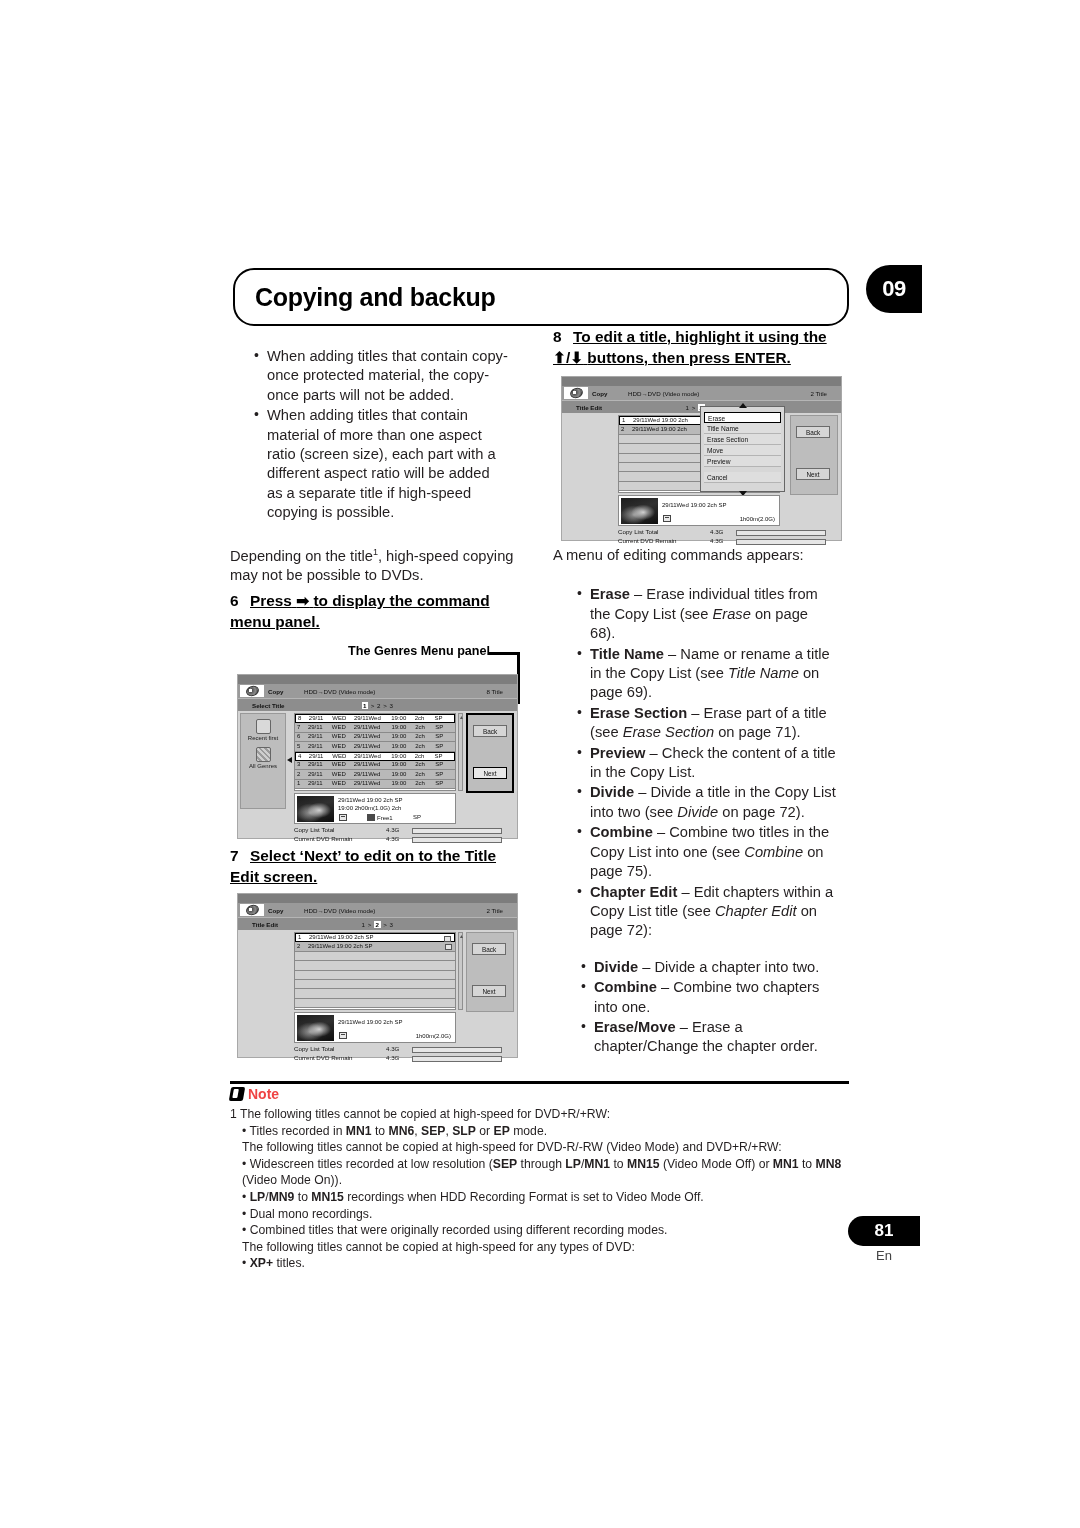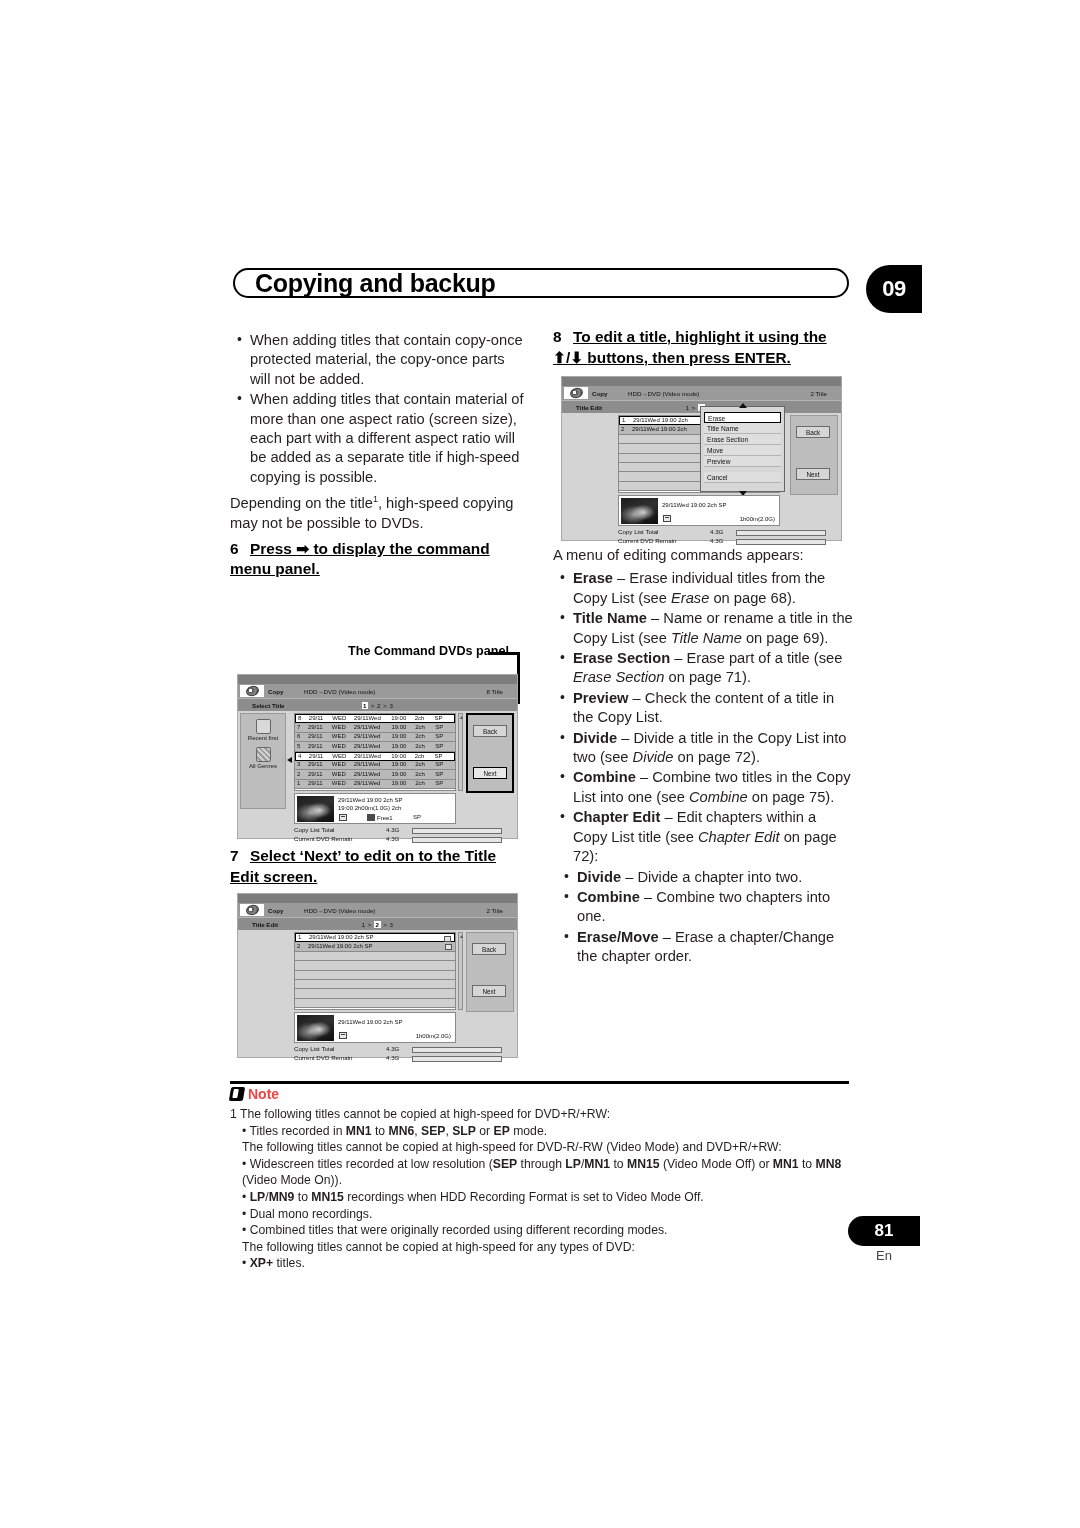--- a/index.html
+++ b/index.html
@@ -22,21 +22,21 @@
     width: 1080px;
     height: 1528px;
   }
 
   
   .chapter-header {
     position: absolute;
     left: 233px;
     top: 268px;
     width: 616px;
-    height: 30px;
+    height: 58px;
     border: 2.5px solid #000;
     border-radius: 21px;
     box-sizing: border-box;
     display: flex;
     align-items: center;
   }
   .chapter-title {
     font-size: 25px;
     font-weight: bold;
     letter-spacing: -0.3px;
@@ -78,21 +78,21 @@
   p.body, .body {
     margin: 0 0 0 0;
     font-size: 14.7px;
     line-height: 19.4px;
     color: #231f20;
   }
   .spacer6 { height: 6px; }
   .spacer3 { height: 3px; }
 
   ul.bullets {
-    margin: 0;
+    margin: 17px;
     padding: 0 0 0 0;
     list-style: none;
   }
   ul.bullets > li {
     position: relative;
     padding-left: 20px;
     font-size: 14.7px;
     line-height: 19.4px;
     margin-top: 1px;
   }
@@ -519,21 +519,21 @@
       <li>When adding titles that contain material of more than one aspect ratio (screen size), each part with a different aspect ratio will be added as a separate title if high-speed copying is possible.</li>
     </ul>
 
     <div class="spacer3"></div>
     <p class="body"><span>Depending on the title</span><sup style="font-size:9px">1</sup><span>, high-speed copying may not be possible to DVDs.</span></p>
 
     <div class="spacer6"></div>
     <div class="step"><span class="num">6</span><span class="step-body"><span>Press</span> <span>➡</span> <span>to display the command menu panel.</span></span></div>
   </div>
 
-  <div class="callout-label" style="left:348px; top:644px;">The Command DVDs panel</div>
+  <div class="callout-label" style="left:348px; top:644px;">The Genres Menu panel</div>
   <div class="callout-line-h" style="left:488px; top:652px; width:32px;"></div>
   <div class="callout-line-v" style="left:517px; top:652px; height:52px;"></div>
 
   <div class="shot" style="left:237px; top:674px; width:281px; height:165px;">
     <div class="topbar"></div>
     <div class="titlebar">
       <span class="whitebox"></span>
       <span class="disc-icon"></span>
       <span class="lbl-copy">Copy</span>
       <span class="lbl-mode">HDD→DVD (Video mode)</span>

